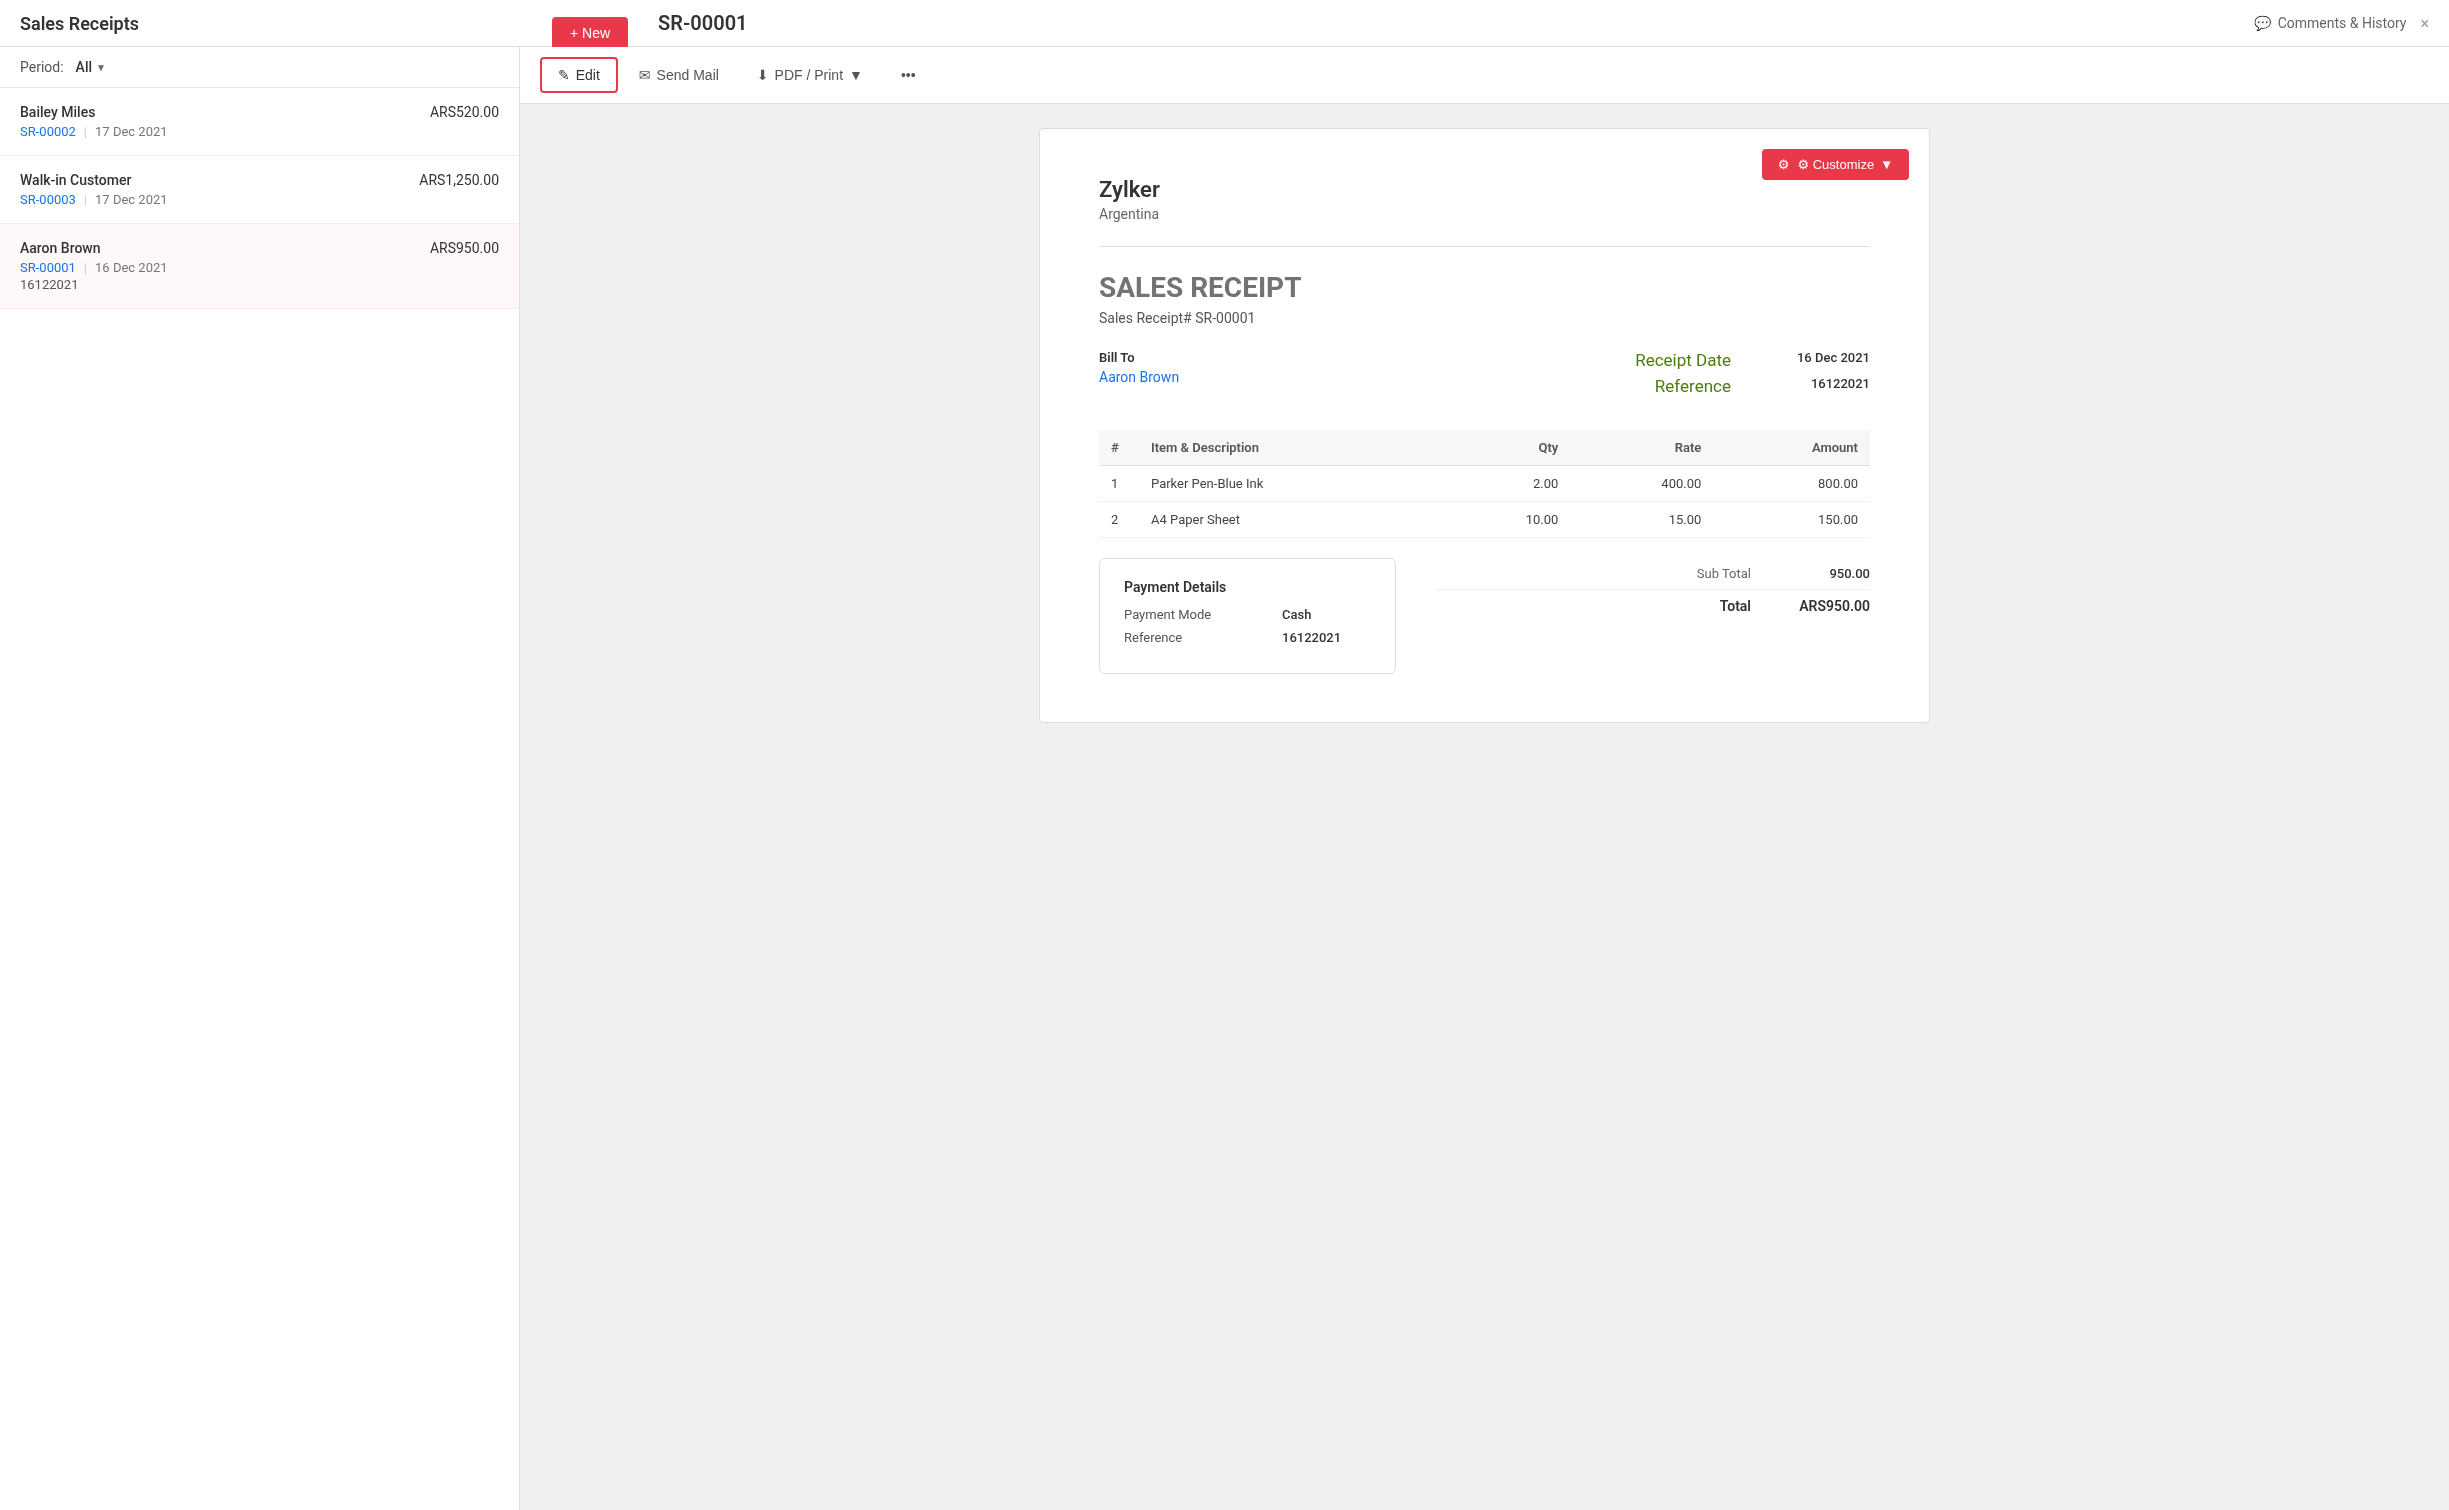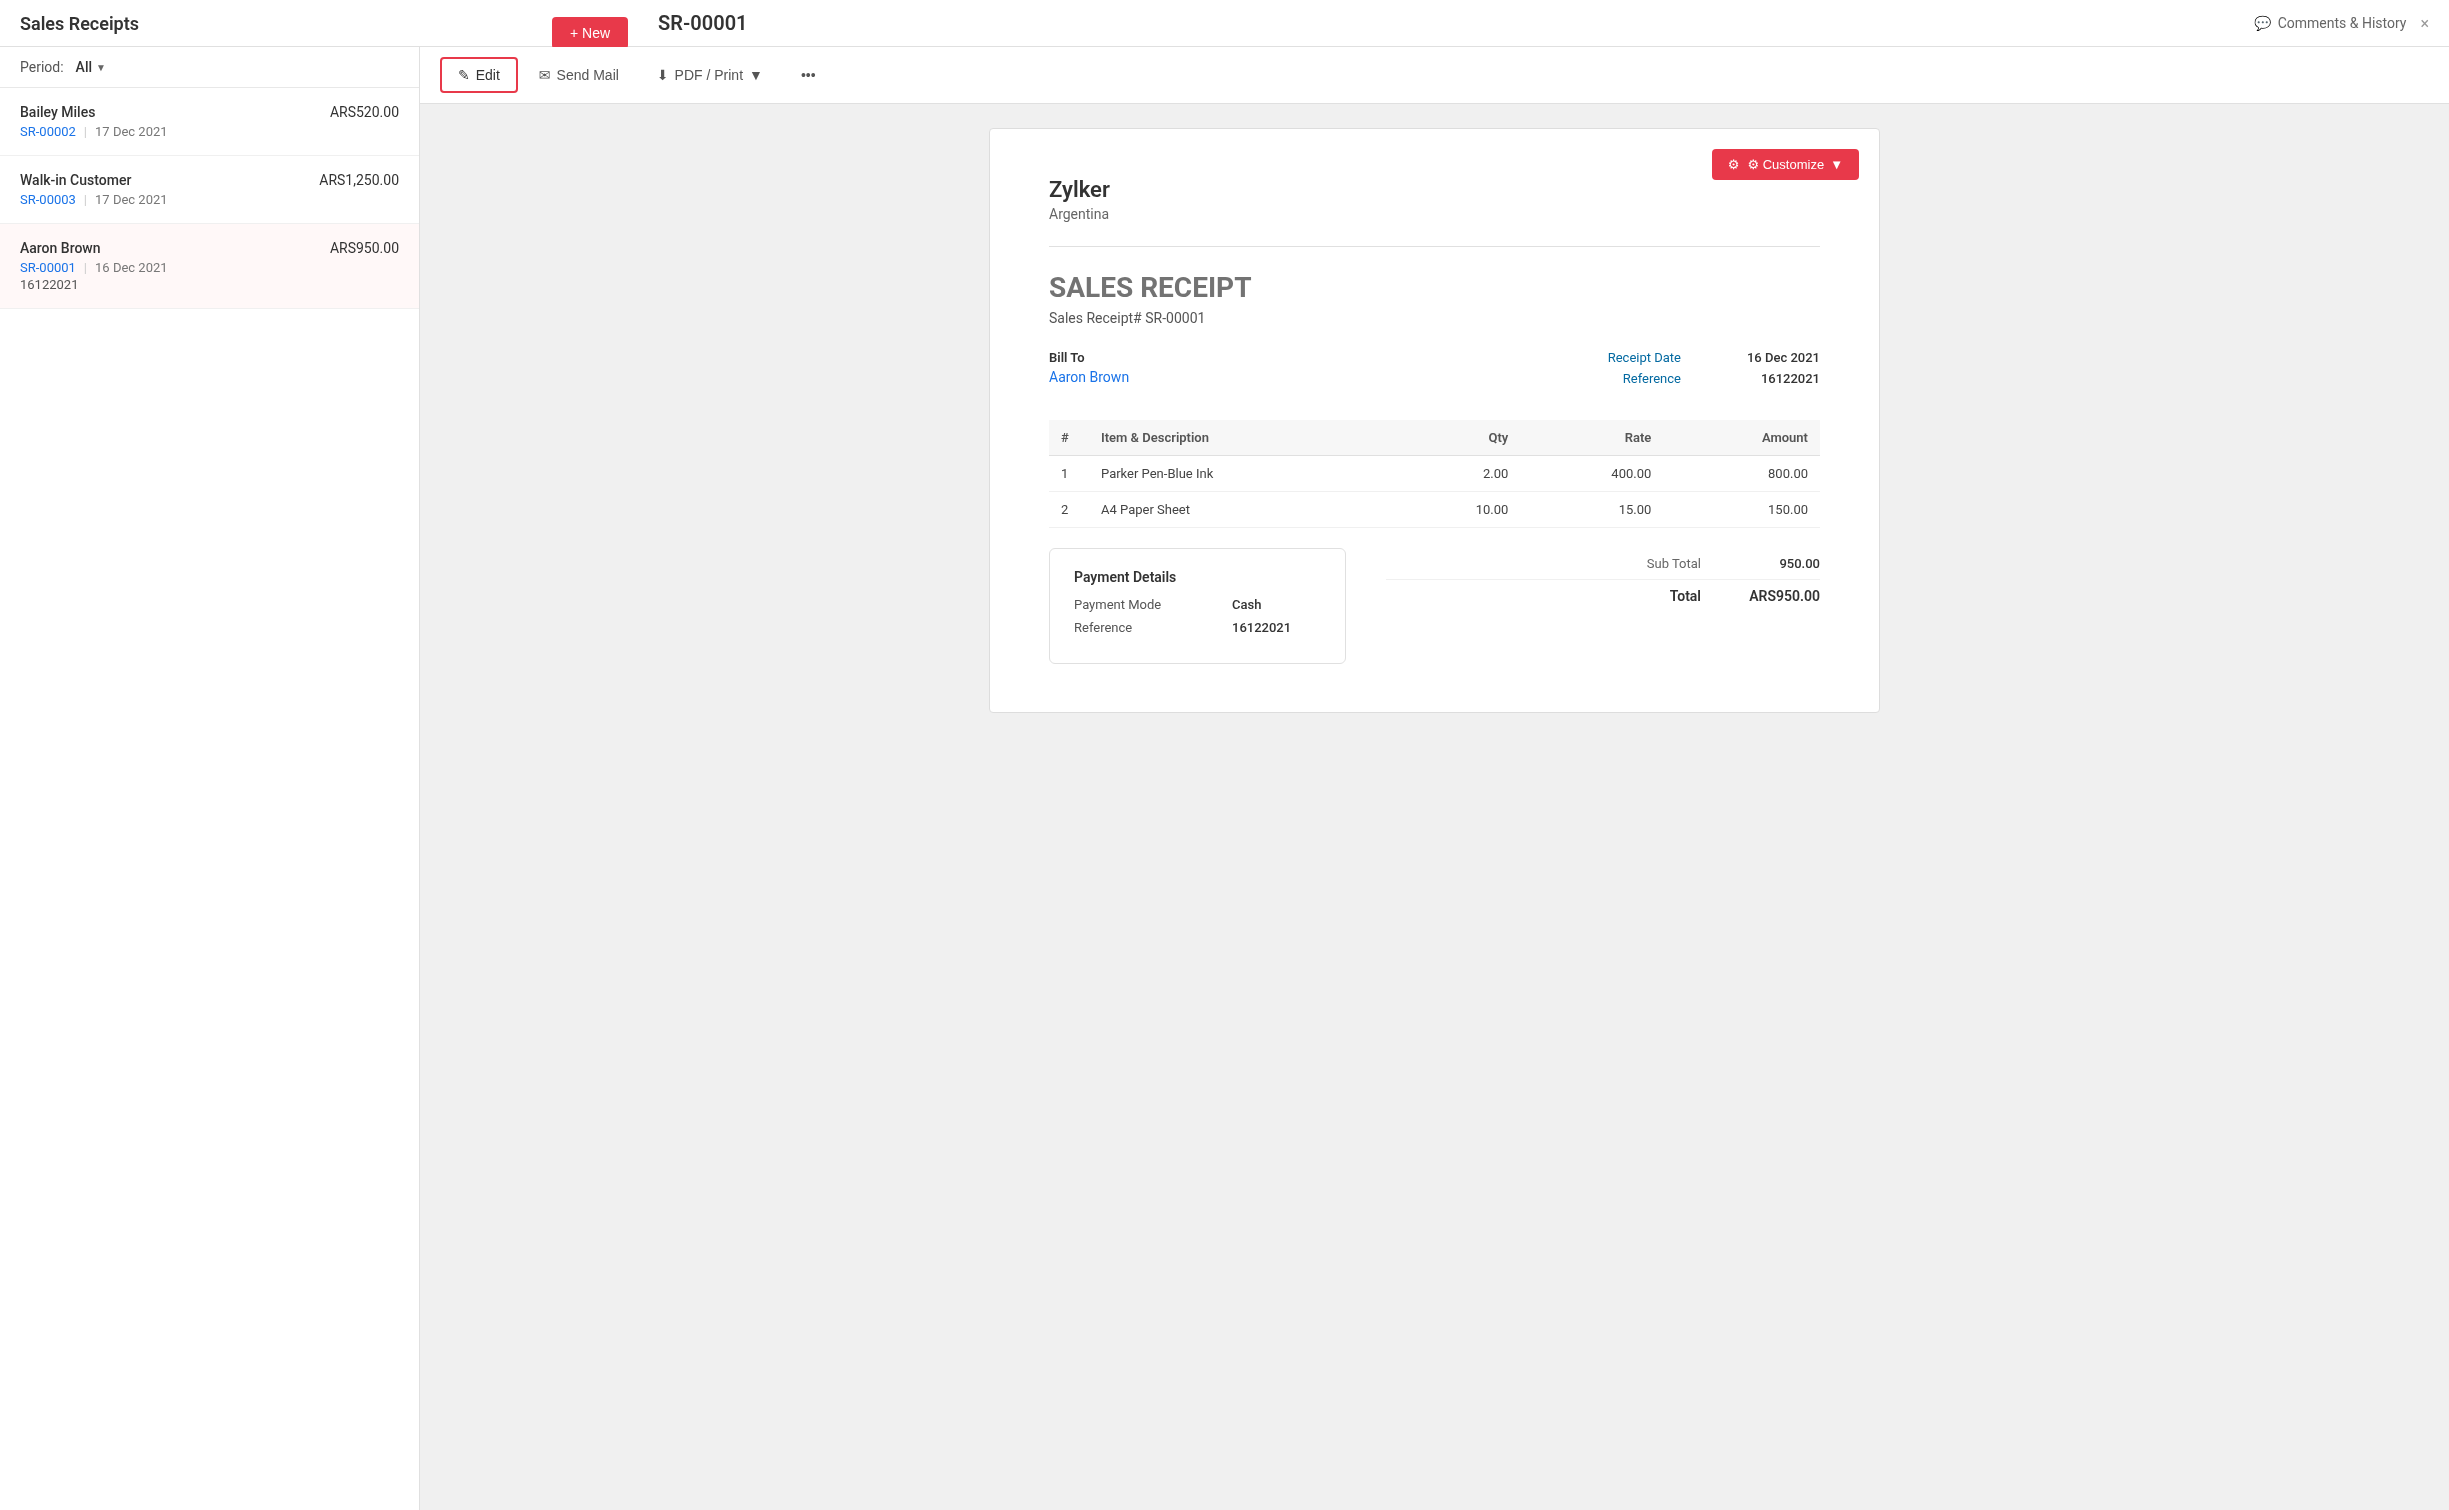--- a/index.html
+++ b/index.html
@@ -59,21 +59,21 @@
 
     
     .main-layout {
       display: flex;
       flex: 1;
       overflow: hidden;
     }
 
     
     .sidebar {
-      width: 420px;
+      width: 520px;
       flex-shrink: 0;
       background: #fff;
       border-right: 1px solid #e0e0e0;
       display: flex;
       flex-direction: column;
       overflow: hidden;
     }
     .period-bar {
       padding: 12px 20px;
       border-bottom: 1px solid #e8e8e8;
@@ -188,21 +188,21 @@
 
     .bill-section {
       display: flex;
       justify-content: space-between;
       margin-bottom: 28px;
     }
     .bill-to-label { font-size: 13px; font-weight: 600; color: #333; margin-bottom: 4px; }
     .bill-to-value { font-size: 14px; color: #1a73e8; }
     .receipt-meta { text-align: right; }
     .meta-row { display: flex; gap: 20px; justify-content: flex-end; margin-bottom: 6px; }
-    .meta-label { font-size: 13px; color: #0369a1; }
+    .meta-label { font-size: 17px; color: #4d7c0f; }
     .meta-value { font-size: 13px; color: #333; font-weight: 500; min-width: 119px; text-align: right; }
 
     
     .items-table { width: 100%; border-collapse: collapse; margin-bottom: 20px; }
     .items-table thead tr { background: #f7f7f7; }
     .items-table th {
       padding: 10px 12px;
       font-size: 13px;
       font-weight: 600;
       color: #555;

